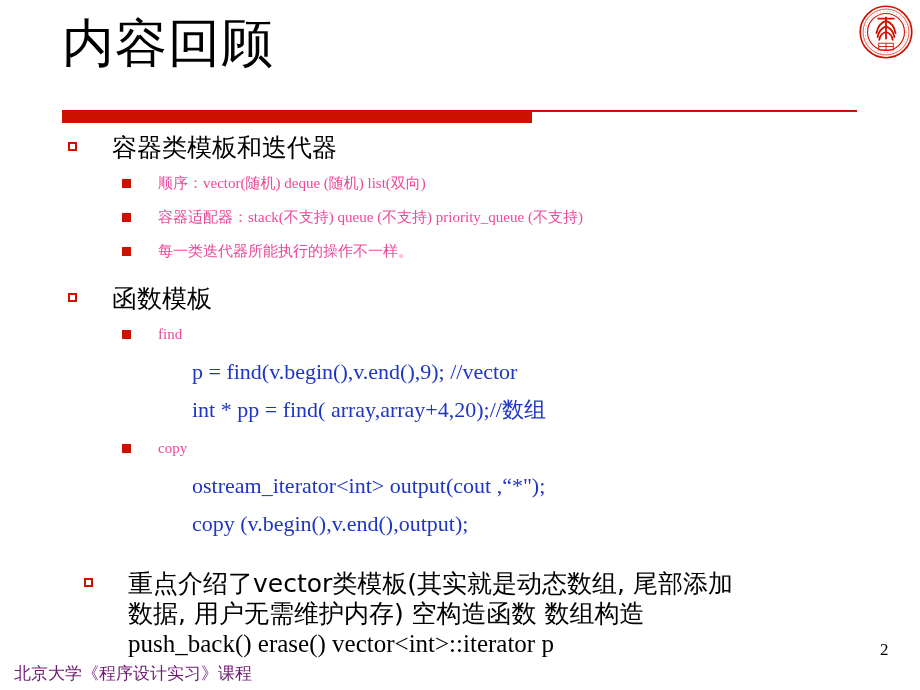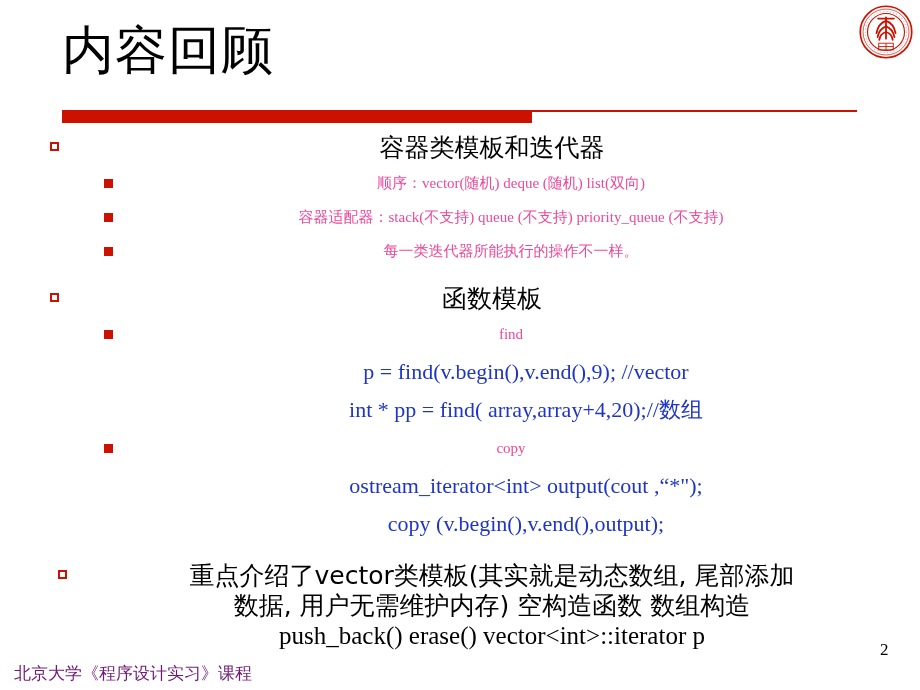--- a/index.html
+++ b/index.html
@@ -24,21 +24,21 @@
     left: 858px;
     top: 4px;
     width: 56px;
     height: 56px;
   }
 
   
   #title {
     position: absolute;
     left: 62px;
-    top: 24px;
+    top: 17px;
     font-size: 52px;
     line-height: 1.0;
     color: #000000;
     font-family: "DejaVu Sans", "Liberation Sans", sans-serif;
     font-weight: 400;
     letter-spacing: 1px;
     white-space: nowrap;
   }
 
   
@@ -62,24 +62,23 @@
     left: 0;
     top: 1px;
     width: 470px;
     height: 12px;
     background: #cc1100;
   }
 
   
   #content {
     position: absolute;
-    left: 40px;
+    left: 58px;
     top: 133px;
     width: 850px;
-    text-align: center;
   }
 
   .lvl1 {
     position: relative;
     padding-left: 54px;
     margin: 0 0 1px 0;
     color: #000000;
     font-family: "DejaVu Sans", "Liberation Sans", sans-serif;
     font-size: 25px;
     line-height: 29px;
@@ -123,21 +122,21 @@
     line-height: 26px;
     white-space: nowrap;
   }
 
   .gap-sm { height: 4px; }
 
   
   #closing {
     position: relative;
     padding-left: 54px;
-    margin: 8px;
+    margin: 16px;
     color: #000000;
     font-size: 25px;
     line-height: 30px;
   }
   #closing > .bullet-hollow {
     position: absolute;
     left: 10px;
     top: 9px;
     width: 9px;
     height: 9px;

